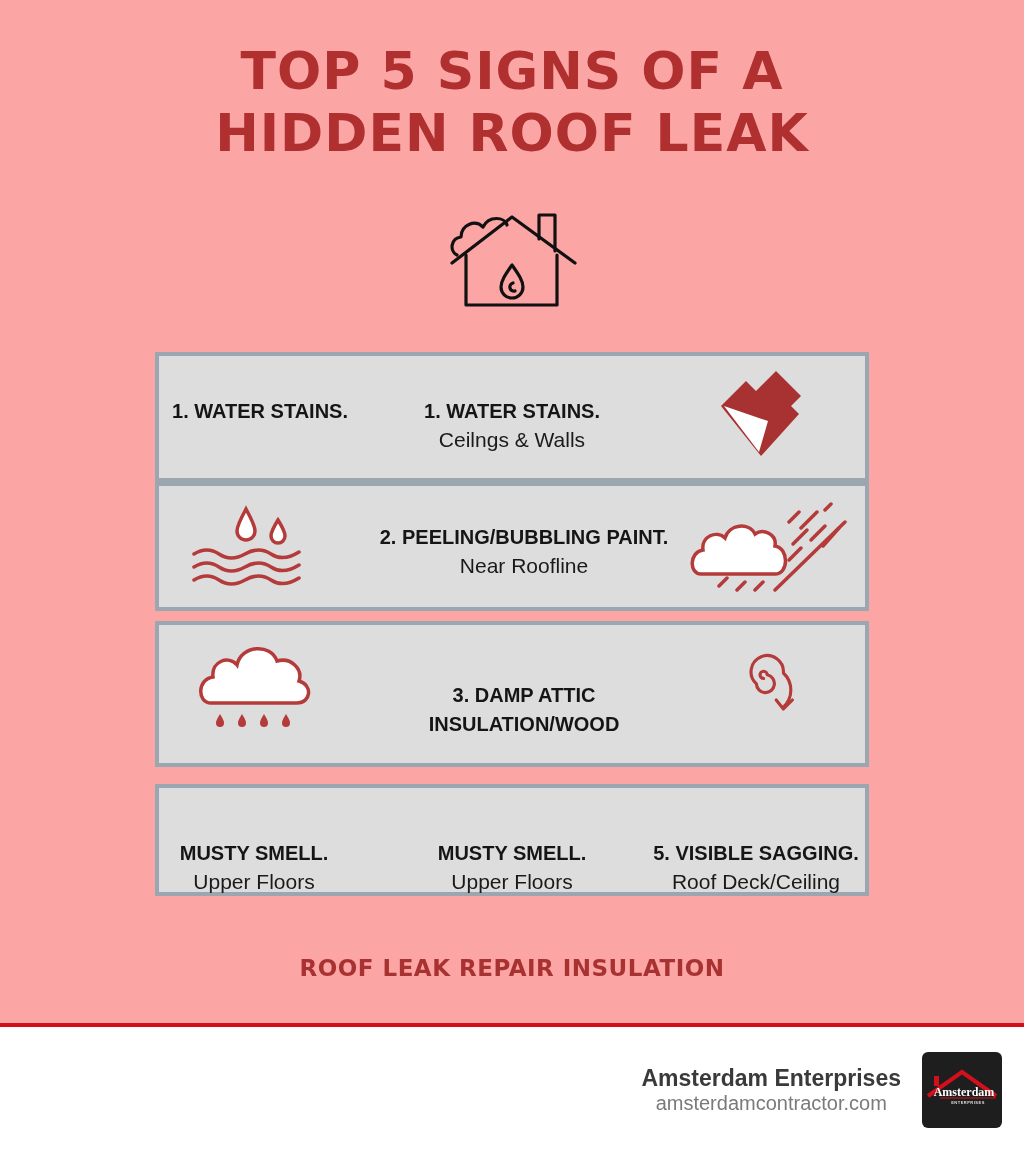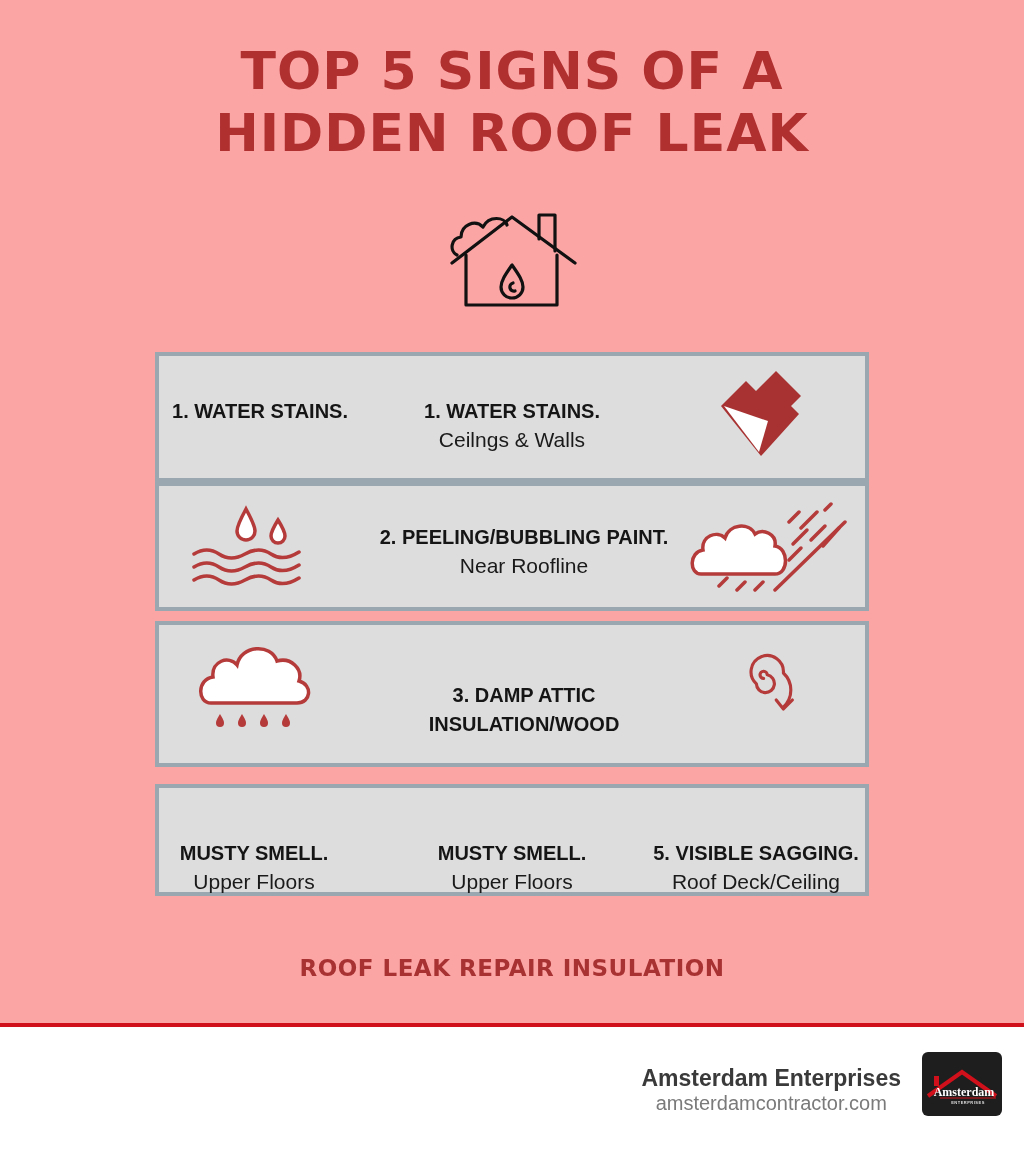--- a/index.html
+++ b/index.html
@@ -26,21 +26,21 @@
     .footer-tagline {
       position: absolute; left: 0; top: 955px; width: 1024px; text-align: center;
       color: #a83232; font-family: "DejaVu Sans", sans-serif; font-weight: bold;
       font-size: 23px; letter-spacing: 0.5px;
     }
     .redbar { position: absolute; left: 0; top: 1023px; width: 1024px; height: 4px; background: #d0101a; }
     .brand { position: absolute; right: 123px; top: 1064px; text-align: center; }
     .brand .name { font-weight: bold; color: #3a3a3a; font-size: 23px; line-height: 28px; }
     .brand .url { color: #7a7a7a; font-size: 20px; line-height: 22px; }
     .logo {
-      position: absolute; left: 922px; top: 1052px; width: 80px; height: 64px;
+      position: absolute; left: 922px; top: 1052px; width: 80px; height: 76px;
       background: #1e1e1e; border-radius: 6px; overflow: hidden; padding-left: 23px;
     }
     .logo .ltxt {
       position: absolute; left: 6px; top: 33px; width: 72px; text-align: center;
       font-family: "Liberation Serif", serif; font-weight: bold; color: #ffffff; font-size: 12px;
     }
     .logo .lsub {
       position: absolute; left: 18px; top: 48px; width: 56px; text-align: center;
       font-size: 4px; color: #dddddd; letter-spacing: 0.5px; font-weight: bold;
     }

